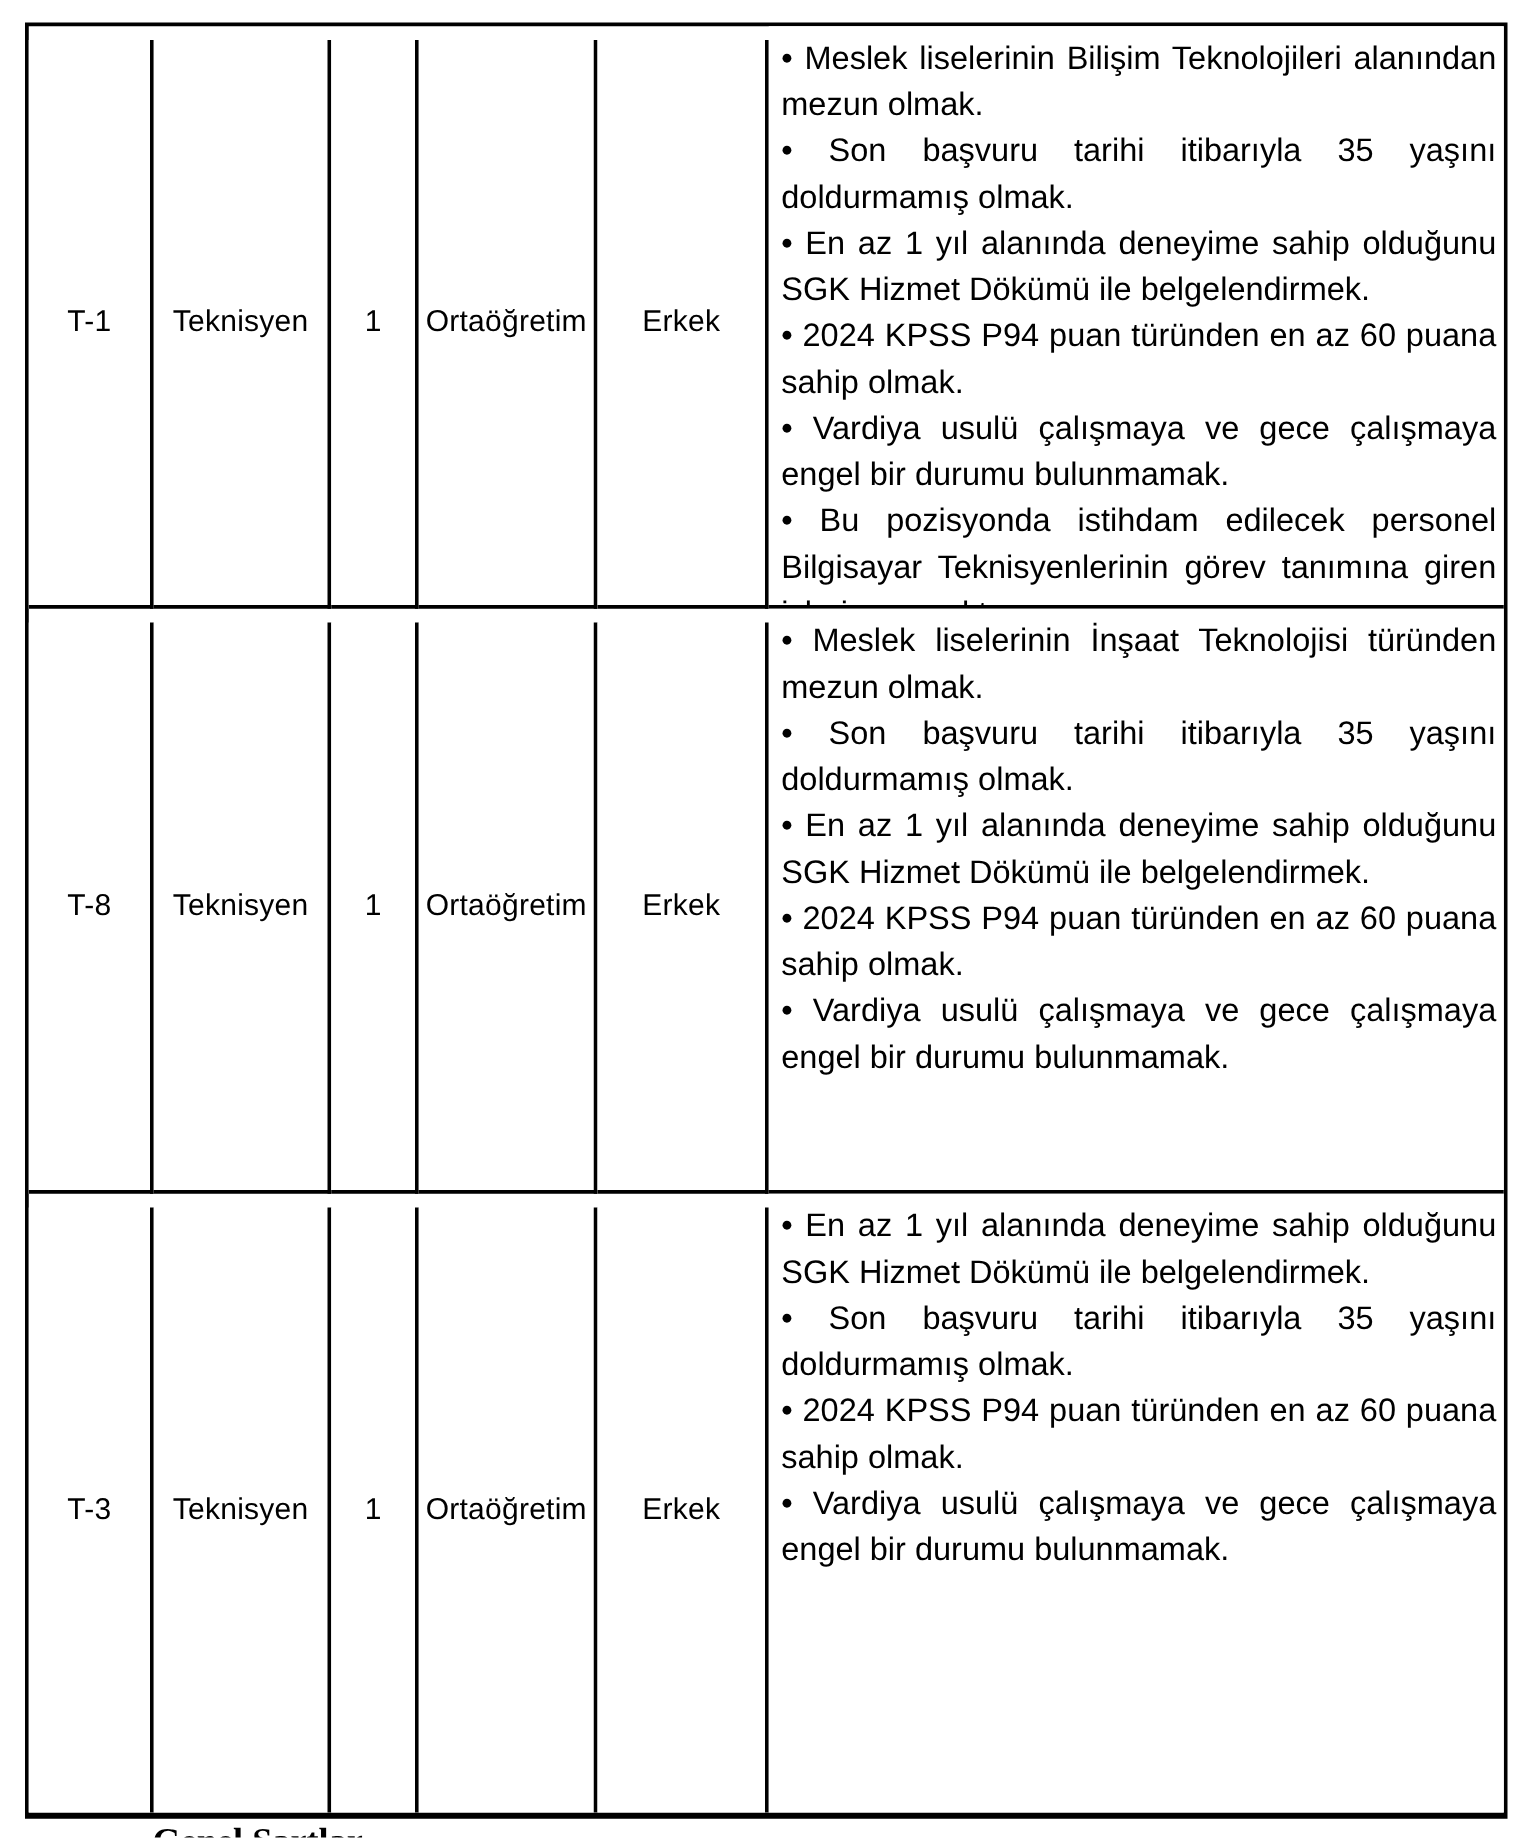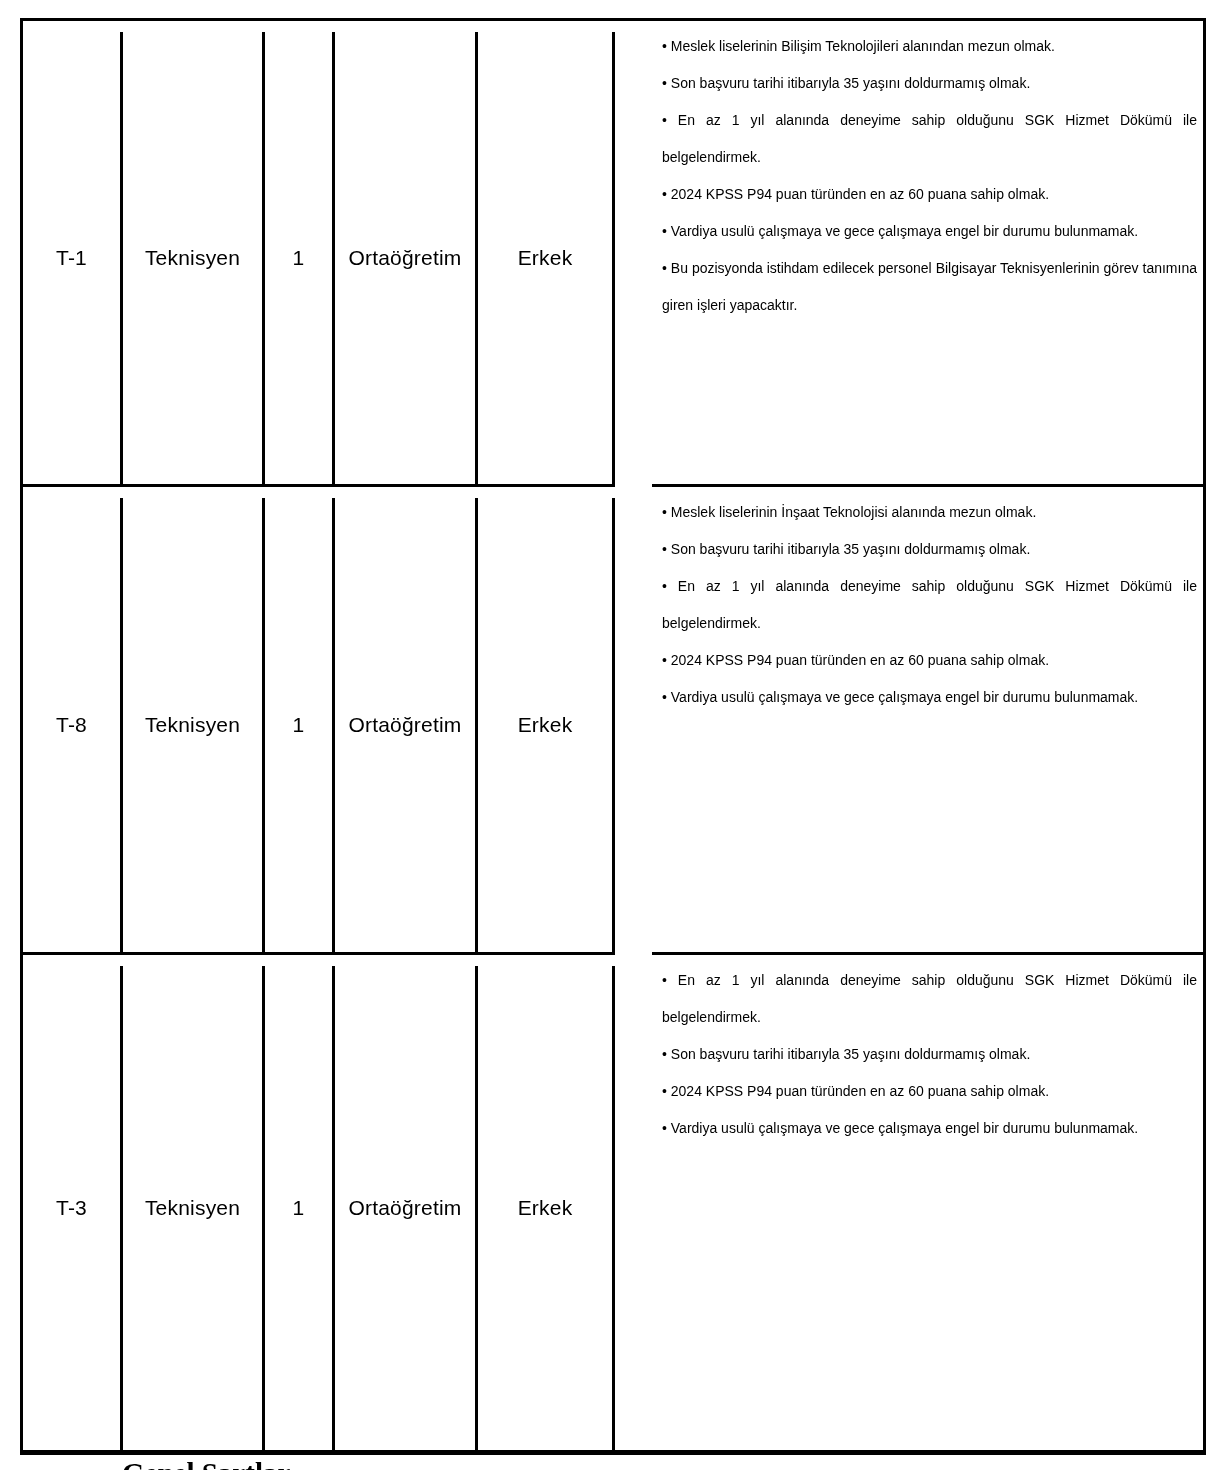--- a/index.html
+++ b/index.html
@@ -41,29 +41,28 @@
     overflow: hidden;
     background: #fff;
   }
   .cell:last-child { border-right: none; }
   .trow:last-child .cell { border-bottom: none; }
   .center {
     display: flex;
     align-items: center;
     justify-content: center;
     text-align: center;
-    font-size: 21px;
+    font-size: 24px;
     letter-spacing: 0.2px;
     margin-top: 11px;
   }
   .req {
     padding: 7px 6px 0 10px;
-    font-size: 14px;
+    font-size: 26px;
     line-height: 37px;
-    margin-left: 37px;
   }
   .req p {
     margin: 0;
     text-align: justify;
   }
   .footer-heading {
     position: absolute;
     left: 122px;
     top: 1457px;
     font-family: "Liberation Serif", "DejaVu Serif", serif;
@@ -93,21 +92,21 @@
     </div>
   </div>
 
   <div class="trow">
     <div class="cell center">T-8</div>
     <div class="cell center">Teknisyen</div>
     <div class="cell center">1</div>
     <div class="cell center">Ortaöğretim</div>
     <div class="cell center">Erkek</div>
     <div class="cell req">
-      <p>• Meslek liselerinin İnşaat Teknolojisi alanında mezun olmak.</p>
+      <p>• Meslek liselerinin İnşaat Teknolojisi türünden mezun olmak.</p>
       <p>• Son başvuru tarihi itibarıyla 35 yaşını doldurmamış olmak.</p>
       <p>• En az 1 yıl alanında deneyime sahip olduğunu SGK Hizmet Dökümü ile belgelendirmek.</p>
       <p>• 2024 KPSS P94 puan türünden en az 60 puana sahip olmak.</p>
       <p>• Vardiya usulü çalışmaya ve gece çalışmaya engel bir durumu bulunmamak.</p>
     </div>
   </div>
 
   <div class="trow">
     <div class="cell center">T-3</div>
     <div class="cell center">Teknisyen</div>

